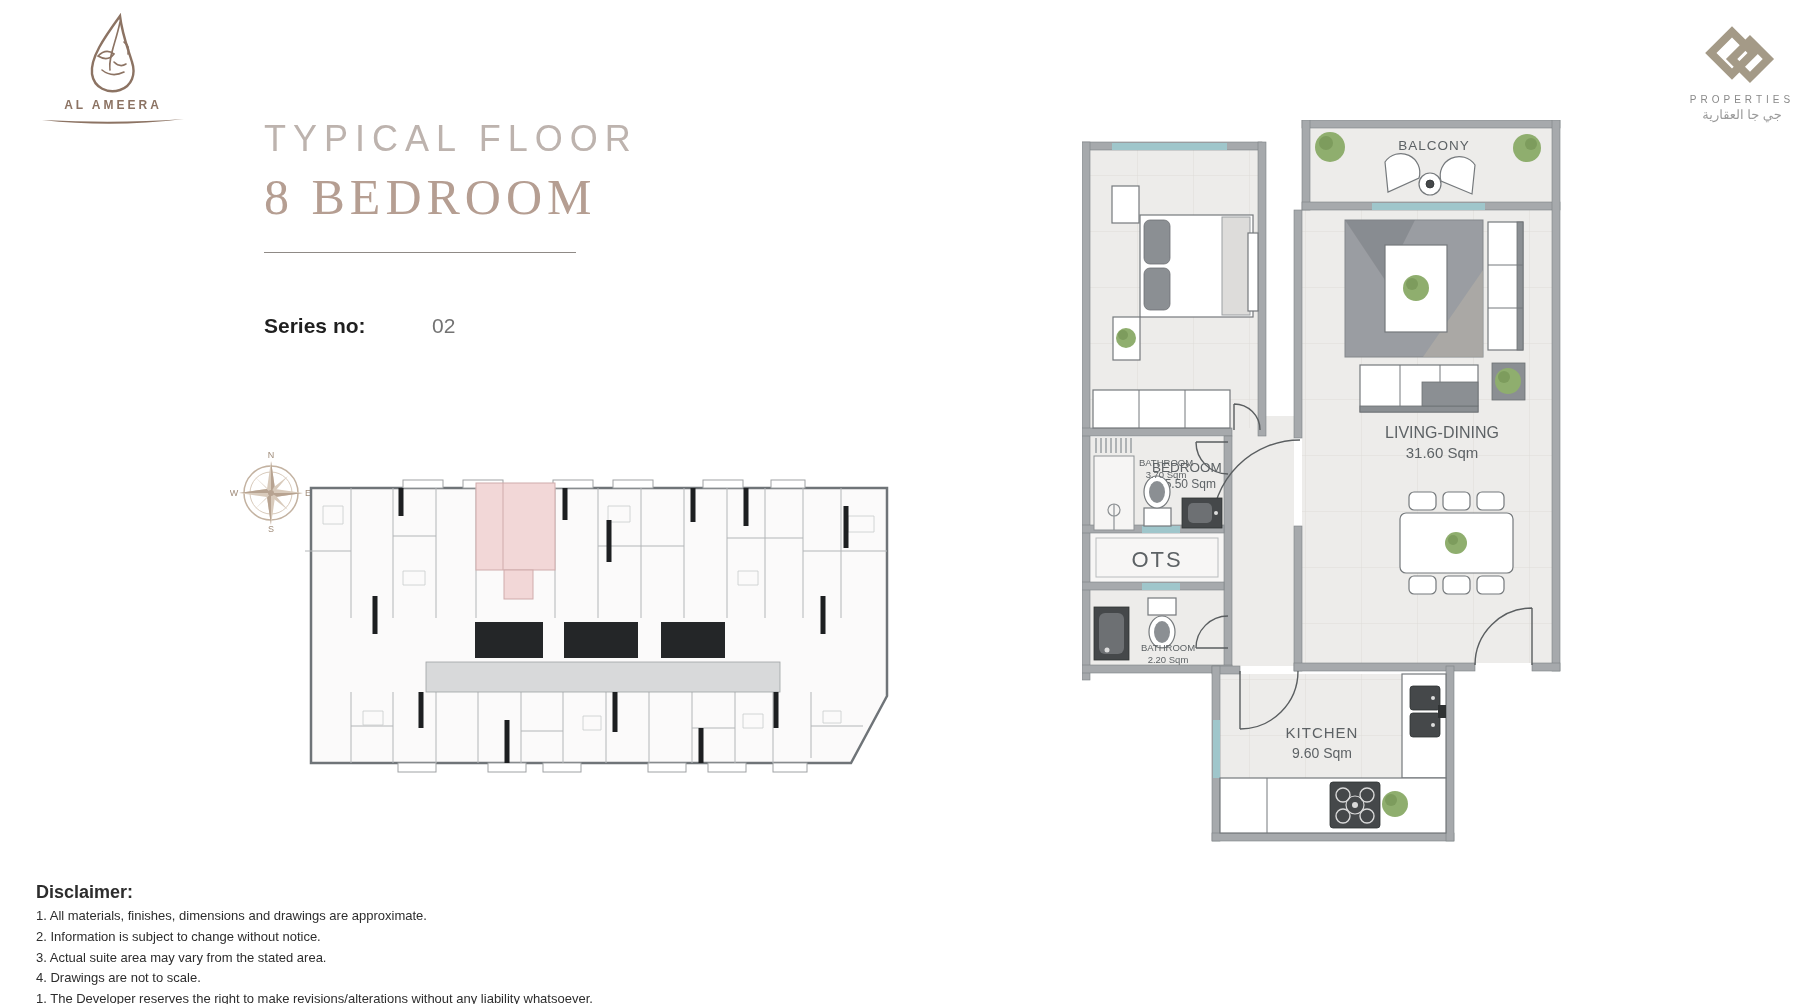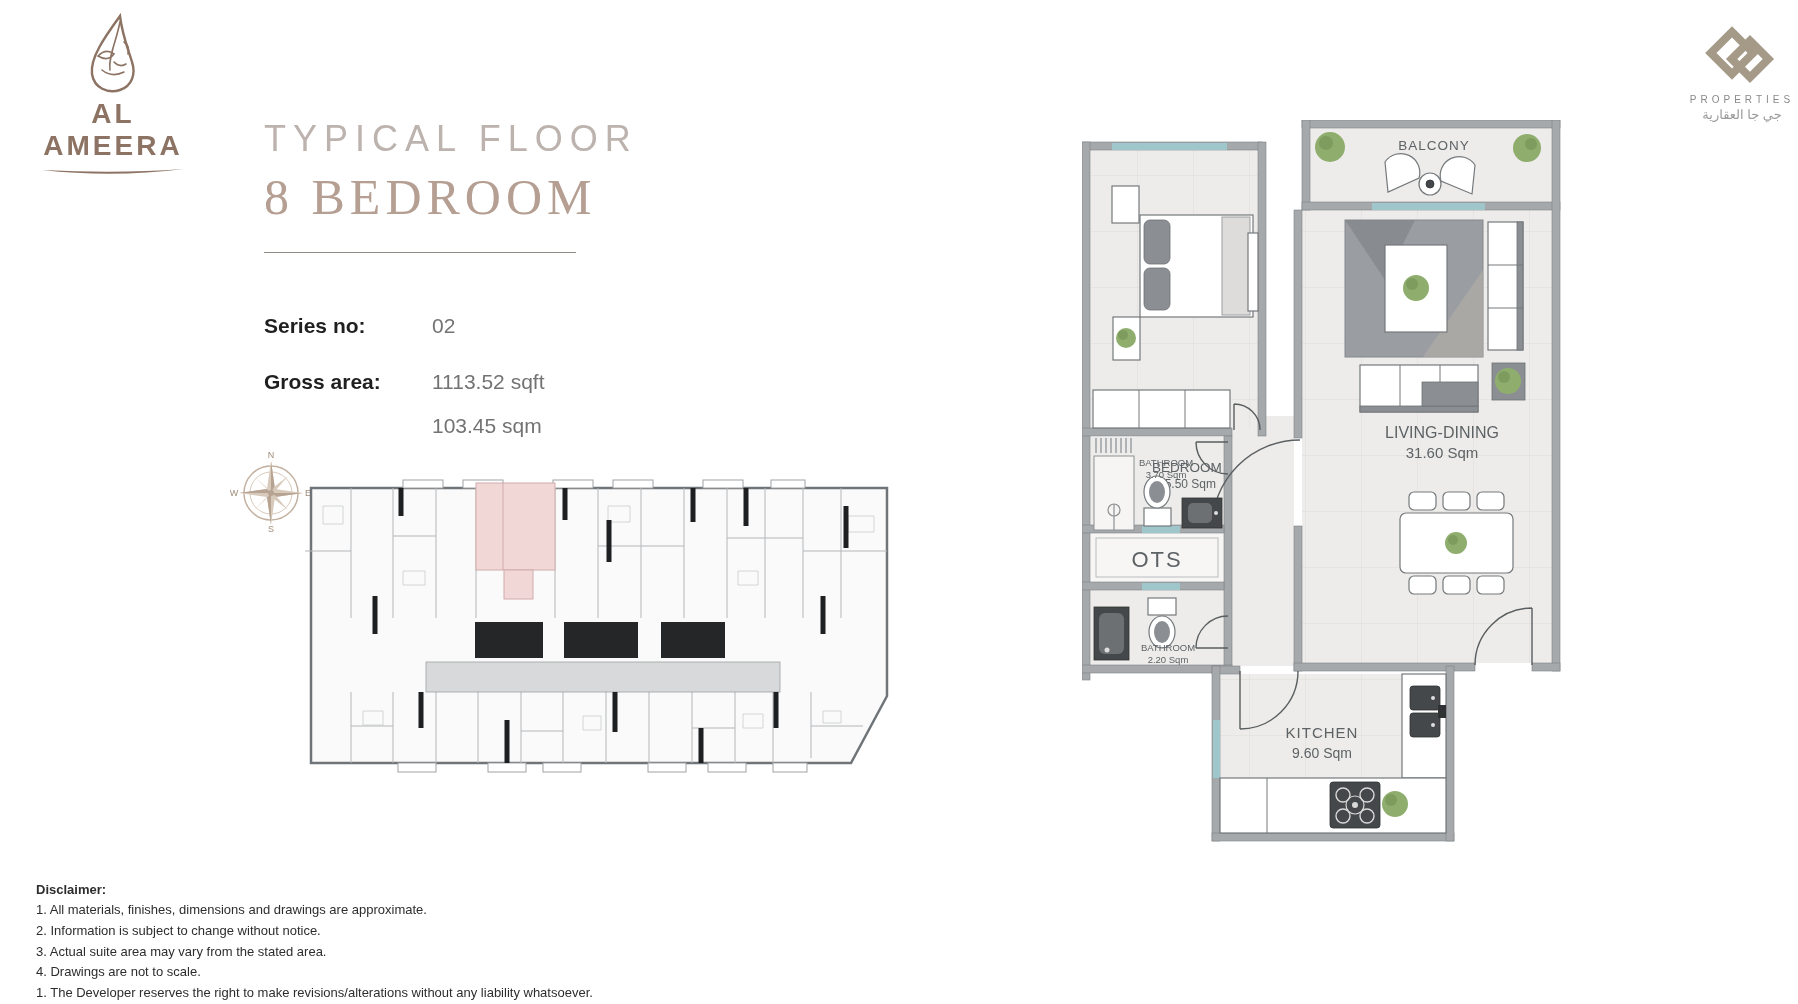--- a/index.html
+++ b/index.html
@@ -2,42 +2,42 @@
 <html style="--brand_brown: #8c7363; --brand_taupe: #a49a87; --title_gray: #bdb3ae; --title_serif: #b59e92; --highlight_pink: #f2d7d7; --window_teal: #9fc6cb; --wall_gray: #a6a9ac; --plant_green: #8fae6e; --floor_tone: #edecea;"><head>
 <meta charset="utf-8">
 <style>
   html,body{margin:0;padding:0;background:#ffffff;}
   .page{position:relative;width:1798px;height:1004px;background:#fff;overflow:hidden;
         font-family:"Liberation Sans",sans-serif;color:#2e2e2e;}
   .abs{position:absolute;}
 
   
   .logo-left{left:28px;top:12px;width:170px;text-align:center;}
-  .brand-name{font-size:28px;font-weight:700;letter-spacing:3px;color:var(--brand_brown);margin-top:-2px;}
+  .brand-name{font-size:12px;font-weight:700;letter-spacing:3px;color:var(--brand_brown);margin-top:-2px;}
   .logo-right{left:1682px;top:26px;width:120px;text-align:center;}
   .properties-word{font-size:10px;letter-spacing:4px;color:#8a8a8a;margin-top:6px;}
   .properties-arabic{font-size:13px;color:#9b9b9b;margin-top:2px;}
 
   
   .title-block{left:264px;top:118px;}
   .title-line1{font-size:36px;letter-spacing:7px;color:var(--title_gray);font-weight:400;}
   .title-line2{font-family:"Liberation Serif",serif;font-size:50px;letter-spacing:5px;
                color:var(--title_serif);margin-top:8px;}
   .title-rule{width:312px;height:0;border-top:1.5px solid #8f8a86;margin-top:26px;}
 
   
   .specs{left:264px;top:314px;font-size:21px;}
   .spec-row{display:flex;margin-bottom:32px;}
   .spec-label{width:168px;font-weight:700;color:#1f1f1f;}
   .spec-value{color:#737373;}
   .spec-value .line2{margin-top:20px;}
 
   
   .disclaimer{left:36px;top:882px;font-size:13px;color:#2d2d2d;}
-  .disclaimer-heading{font-weight:700;font-size:13px;margin-bottom:3px;}
+  .disclaimer-heading{font-weight:700;font-size:18px;margin-bottom:3px;}
   .disclaimer-item{line-height:1.6;}
 
   
   .wall{fill:var(--wall_gray);stroke:#7e8285;stroke-width:.6;}
   .win{fill:var(--window_teal);}
   .floor{fill:var(--floor_tone);}
   .furn{fill:#ffffff;stroke:#75797c;stroke-width:1.2;}
   .softfurn{fill:#f6f5f4;stroke:#8d9194;stroke-width:1;}
   .dark{fill:#45484a;stroke:#2f3233;stroke-width:.8;}
   .gray{fill:#8b8f93;stroke:#6d7073;stroke-width:.8;}
@@ -96,27 +96,20 @@
     <div class="title-line1">TYPICAL FLOOR</div>
     <div class="title-line2">8 BEDROOM</div>
     <div class="title-rule"></div>
   </div>
 
   <div class="abs specs">
     <div class="spec-row">
       <div class="spec-label">Series no:</div>
       <div class="spec-value">02</div>
     </div>
-    <div class="spec-row">
-      <div class="spec-label">Gross area:</div>
-      <div class="spec-value">
-        <div>1113.52 sqft</div>
-        <div class="line2">103.45 sqm</div>
-      </div>
-    </div>
   </div>
 
   <svg class="abs" style="left:230px;top:450px;" width="82" height="82" viewBox="0 0 82 82">
     <circle cx="41" cy="43" r="27" fill="none" stroke="#c3b2a1" stroke-width="1.5"></circle>
     <circle cx="41" cy="43" r="21" fill="none" stroke="#d8cabb" stroke-width="1"></circle>
     <g>
       <polygon class="compass-lite" points="41,11 45,39 41,43 37,39"></polygon>
       <polygon class="compass-main" points="41,11 45,39 41,43"></polygon>
       <polygon class="compass-lite" points="73,43 45,47 41,43 45,39"></polygon>
       <polygon class="compass-main" points="73,43 45,47 41,43"></polygon>

